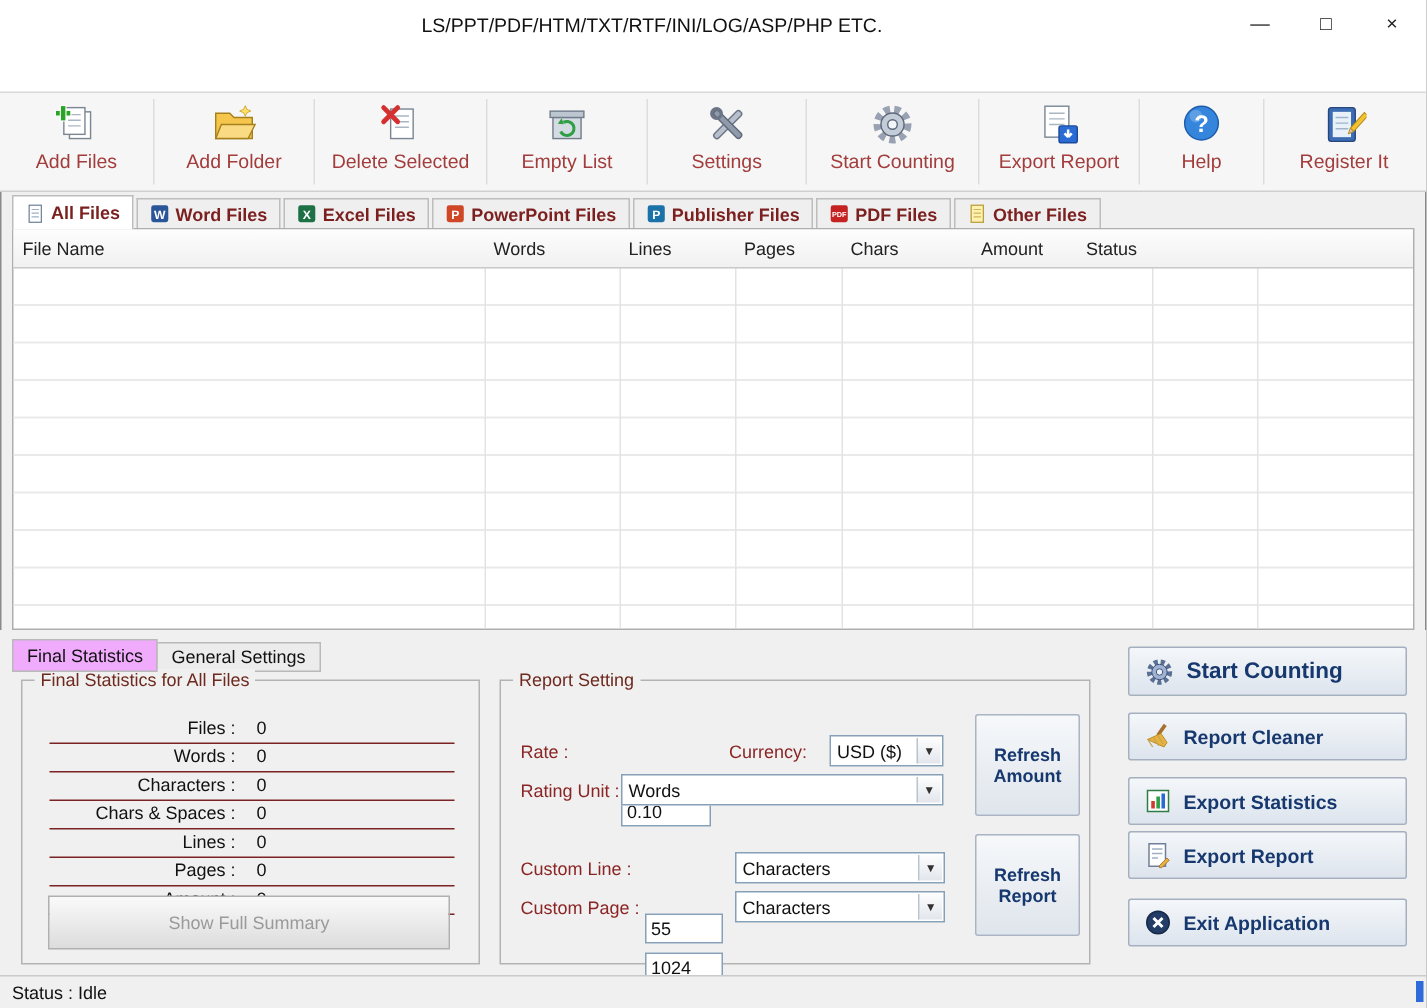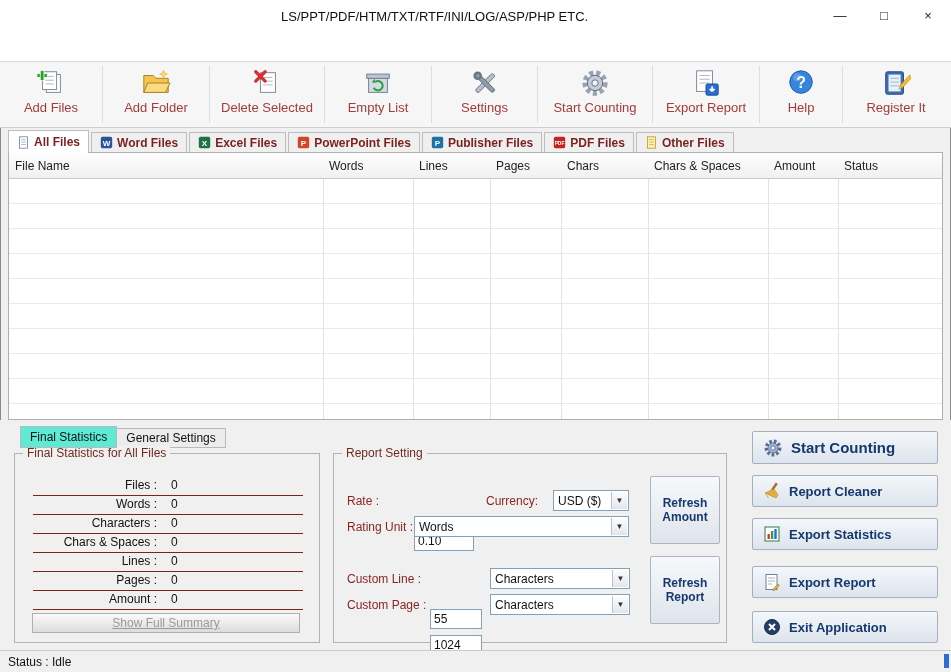--- a/index.html
+++ b/index.html
@@ -45,54 +45,54 @@
   .tbody { position:absolute; top:26px; left:0; right:0; bottom:0;
            background-image:linear-gradient(to bottom, transparent 24px, #e9e9e9 24px);
            background-size:100% 25px; }
   .vline { position:absolute; top:0; bottom:0; width:1px; background:#e3e3e3; z-index:1; }
 
   
   .bottom { position:relative; height:230px; background:#f0f0f0; }
   .btabs { position:absolute; left:8px; top:6px; display:flex; align-items:flex-end; }
   .btab { font-size:12px; color:#111; padding:0 9px; background:#ececec; border:1px solid #b9b9b9;
           height:20px; display:flex; align-items:center; cursor:default; }
-  .btab.active { background:#5eead4; height:22px; position:relative; z-index:2;margin-left:12px; }
+  .btab.active { background:#f0abfc; height:22px; position:relative; z-index:2; }
   .btab + .btab { margin-left:-1px; }
 
   .fieldset { position:absolute; border:1px solid #b3b3b3; background:#f0f0f0; }
   .legend { position:absolute; top:-8px; left:8px; background:#f0f0f0; padding:0 4px; font-size:12px; color:#6e2a1f; white-space:nowrap; }
 
   
   .stats-box { left:14px; top:33px; width:306px; height:190px; }
   .stat-rows { padding-top:23px; }
   .stat-row { display:flex; height:19px; line-height:17px; border-bottom:1px solid #7b2222;
               margin:0 16px 0 18px; font-size:12px; color:#111; }
   .stat-label { flex:0 0 124px; text-align:right; }
   .stat-value { padding-left:14px; }
-  .summary-btn { position:absolute; left:17px; bottom:9px; width:268px; height:20px;
+  .summary-btn { position:absolute; left:17px; bottom:9px; width:268px; height:36px;
                  background:linear-gradient(#fafafa,#dcdcdc); border:1px solid #b0b0b0; color:#9a9a9a;
-                 font-size:12px; display:flex; align-items:center; justify-content:center;text-decoration:underline; }
+                 font-size:12px; display:flex; align-items:center; justify-content:center; }
 
   
   .report-box { left:333px; top:33px; width:394px; height:190px; }
   .rlabel { position:absolute; font-size:12px; color:#8b2424; white-space:nowrap; }
   .tbox { position:absolute; height:20px; border:1px solid #86a0b8; background:#fff; font-size:12px;
           padding:0 3px; font-family:"Liberation Sans", sans-serif; color:#111;margin-top:41px; }
   .select { position:absolute; height:21px; background:#fff; border:1px solid #86a0b8; font-size:12px; color:#111;
             display:flex; align-items:center; padding:0 20px 0 4px; cursor:default; }
   .select .dd { position:absolute; right:1px; top:1px; bottom:1px; width:16px;
                 background:linear-gradient(#fdfdfd,#e2e6ec); border-left:1px solid #b9c4d0;
                 display:flex; align-items:center; justify-content:center; font-size:8px; color:#333; }
   .refresh-btn { position:absolute; width:70px; height:68px; background:linear-gradient(#f6f8fa,#dfe5ec);
                  border:1px solid #a9b4c4; border-radius:2px; color:#16386e; font-weight:bold; font-size:12px;
                  display:flex; align-items:center; justify-content:center; text-align:center; padding:4px; cursor:default; }
 
   
   .actions { position:absolute; left:752px; top:11px; width:186px; }
-  .action-btn { height:32px; margin-bottom:16px; background:linear-gradient(#f4f7fa,#dde4ed);
+  .action-btn { height:32px; margin-bottom:4px; background:linear-gradient(#f4f7fa,#dde4ed);
                 border:1px solid #a4afc0; border-radius:2px; display:flex; align-items:center; gap:8px;
                 padding-left:10px; color:#16386e; font-weight:bold; font-size:13px; cursor:default; }
   .action-btn.primary { height:33px; font-size:15px; margin-bottom:11px; }
   .action-btn.mb11 { margin-bottom:11px; }
   .action-btn.mb13 { margin-bottom:13px; }
 
   
   .statusbar { height:22px; border-top:1px solid #cacaca; background:#f0f0f0; position:relative;
                display:flex; align-items:center; padding-left:8px; font-size:12px; color:#111; }
   .grip { position:absolute; right:2px; top:3px; width:5px; height:14px; background:#2f6bd8; }
@@ -294,21 +294,20 @@
   </div>
 </div>
 
 <div class="tablebox">
   <div class="thead">
     <div class="th" style="width:314px"><span>File Name</span></div>
     <div class="th" style="width:90px"><span>Words</span></div>
     <div class="th" style="width:77px"><span>Lines</span></div>
     <div class="th" style="width:71px"><span>Pages</span></div>
     <div class="th" style="width:87px"><span>Chars</span></div>
-    <div class="th" style="width:120px"><span>Chars &amp; Spaces</span></div>
     <div class="th" style="width:70px"><span>Amount</span></div>
     <div class="th" style="width:102px"><span>Status</span></div>
   </div>
   <div class="vline" style="left:314px"></div>
   <div class="vline" style="left:404px"></div>
   <div class="vline" style="left:481px"></div>
   <div class="vline" style="left:552px"></div>
   <div class="vline" style="left:639px"></div>
   <div class="vline" style="left:759px"></div>
   <div class="vline" style="left:829px"></div>

